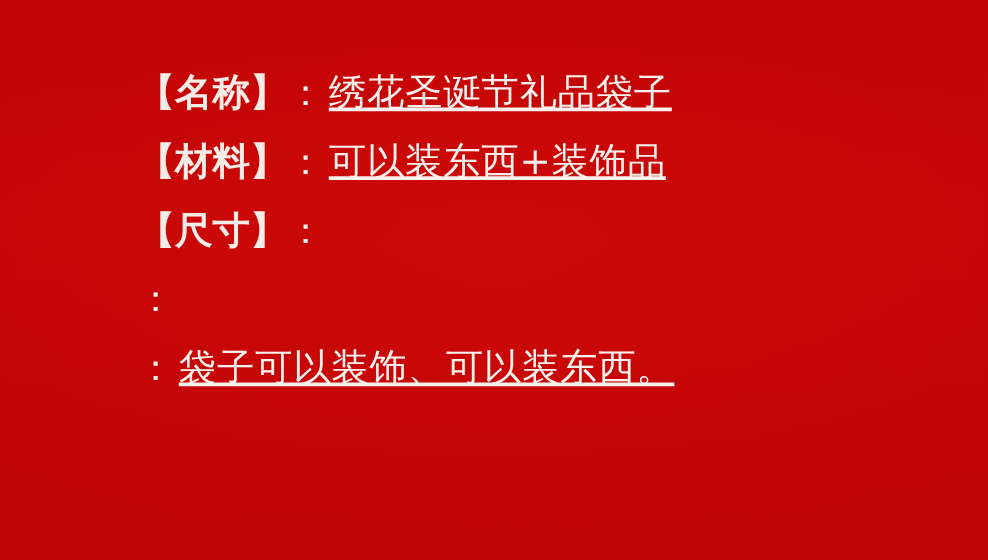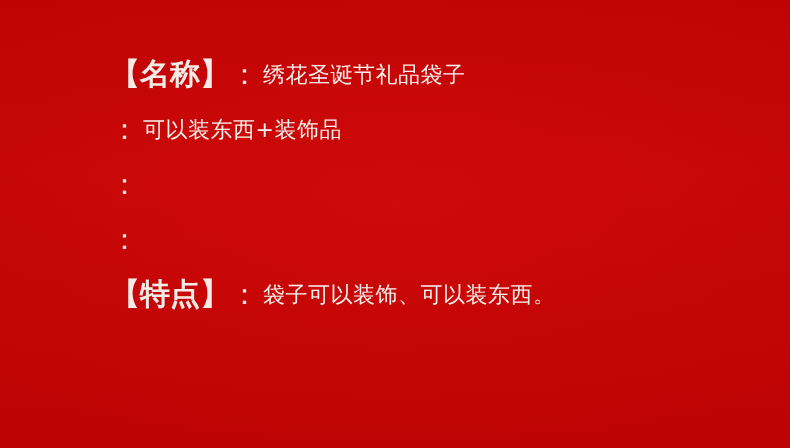--- a/index.html
+++ b/index.html
@@ -60,54 +60,56 @@
   }
 
   .spec-sep {
     font-size: 29px;
     font-weight: 400;
     color: #f6ece7;
     margin: 0 2px 0 0;
   }
 
   .spec-value {
-    font-size: 22px;
+    font-size: 30px;
     font-weight: 400;
     color: #f8f0ec;
     letter-spacing: 0.5px;
     margin-left: 2px;
+    text-decoration: underline;
   }
 </style>
 </head>
 <body>
 
 <div id="banner">
 
   <ul id="spec-list">
 
     <li class="spec-row">
       <span class="spec-label">【名称】</span>
       <span class="spec-sep">：</span>
       <span class="spec-value">绣花圣诞节礼品袋子</span>
     </li>
 
     <li class="spec-row">
+      <span class="spec-label">【材料】</span>
       <span class="spec-sep">：</span>
       <span class="spec-value">可以装东西+装饰品</span>
     </li>
 
     <li class="spec-row">
+      <span class="spec-label">【尺寸】</span>
       <span class="spec-sep">：</span>
     </li>
 
     <li class="spec-row">
       <span class="spec-sep">：</span>
     </li>
 
     <li class="spec-row">
-      <span class="spec-label">【特点】</span>
       <span class="spec-sep">：</span>
       <span class="spec-value">袋子可以装饰、可以装东西。</span>
     </li>
 
   </ul>
 
 </div>
 
 </body></html>

